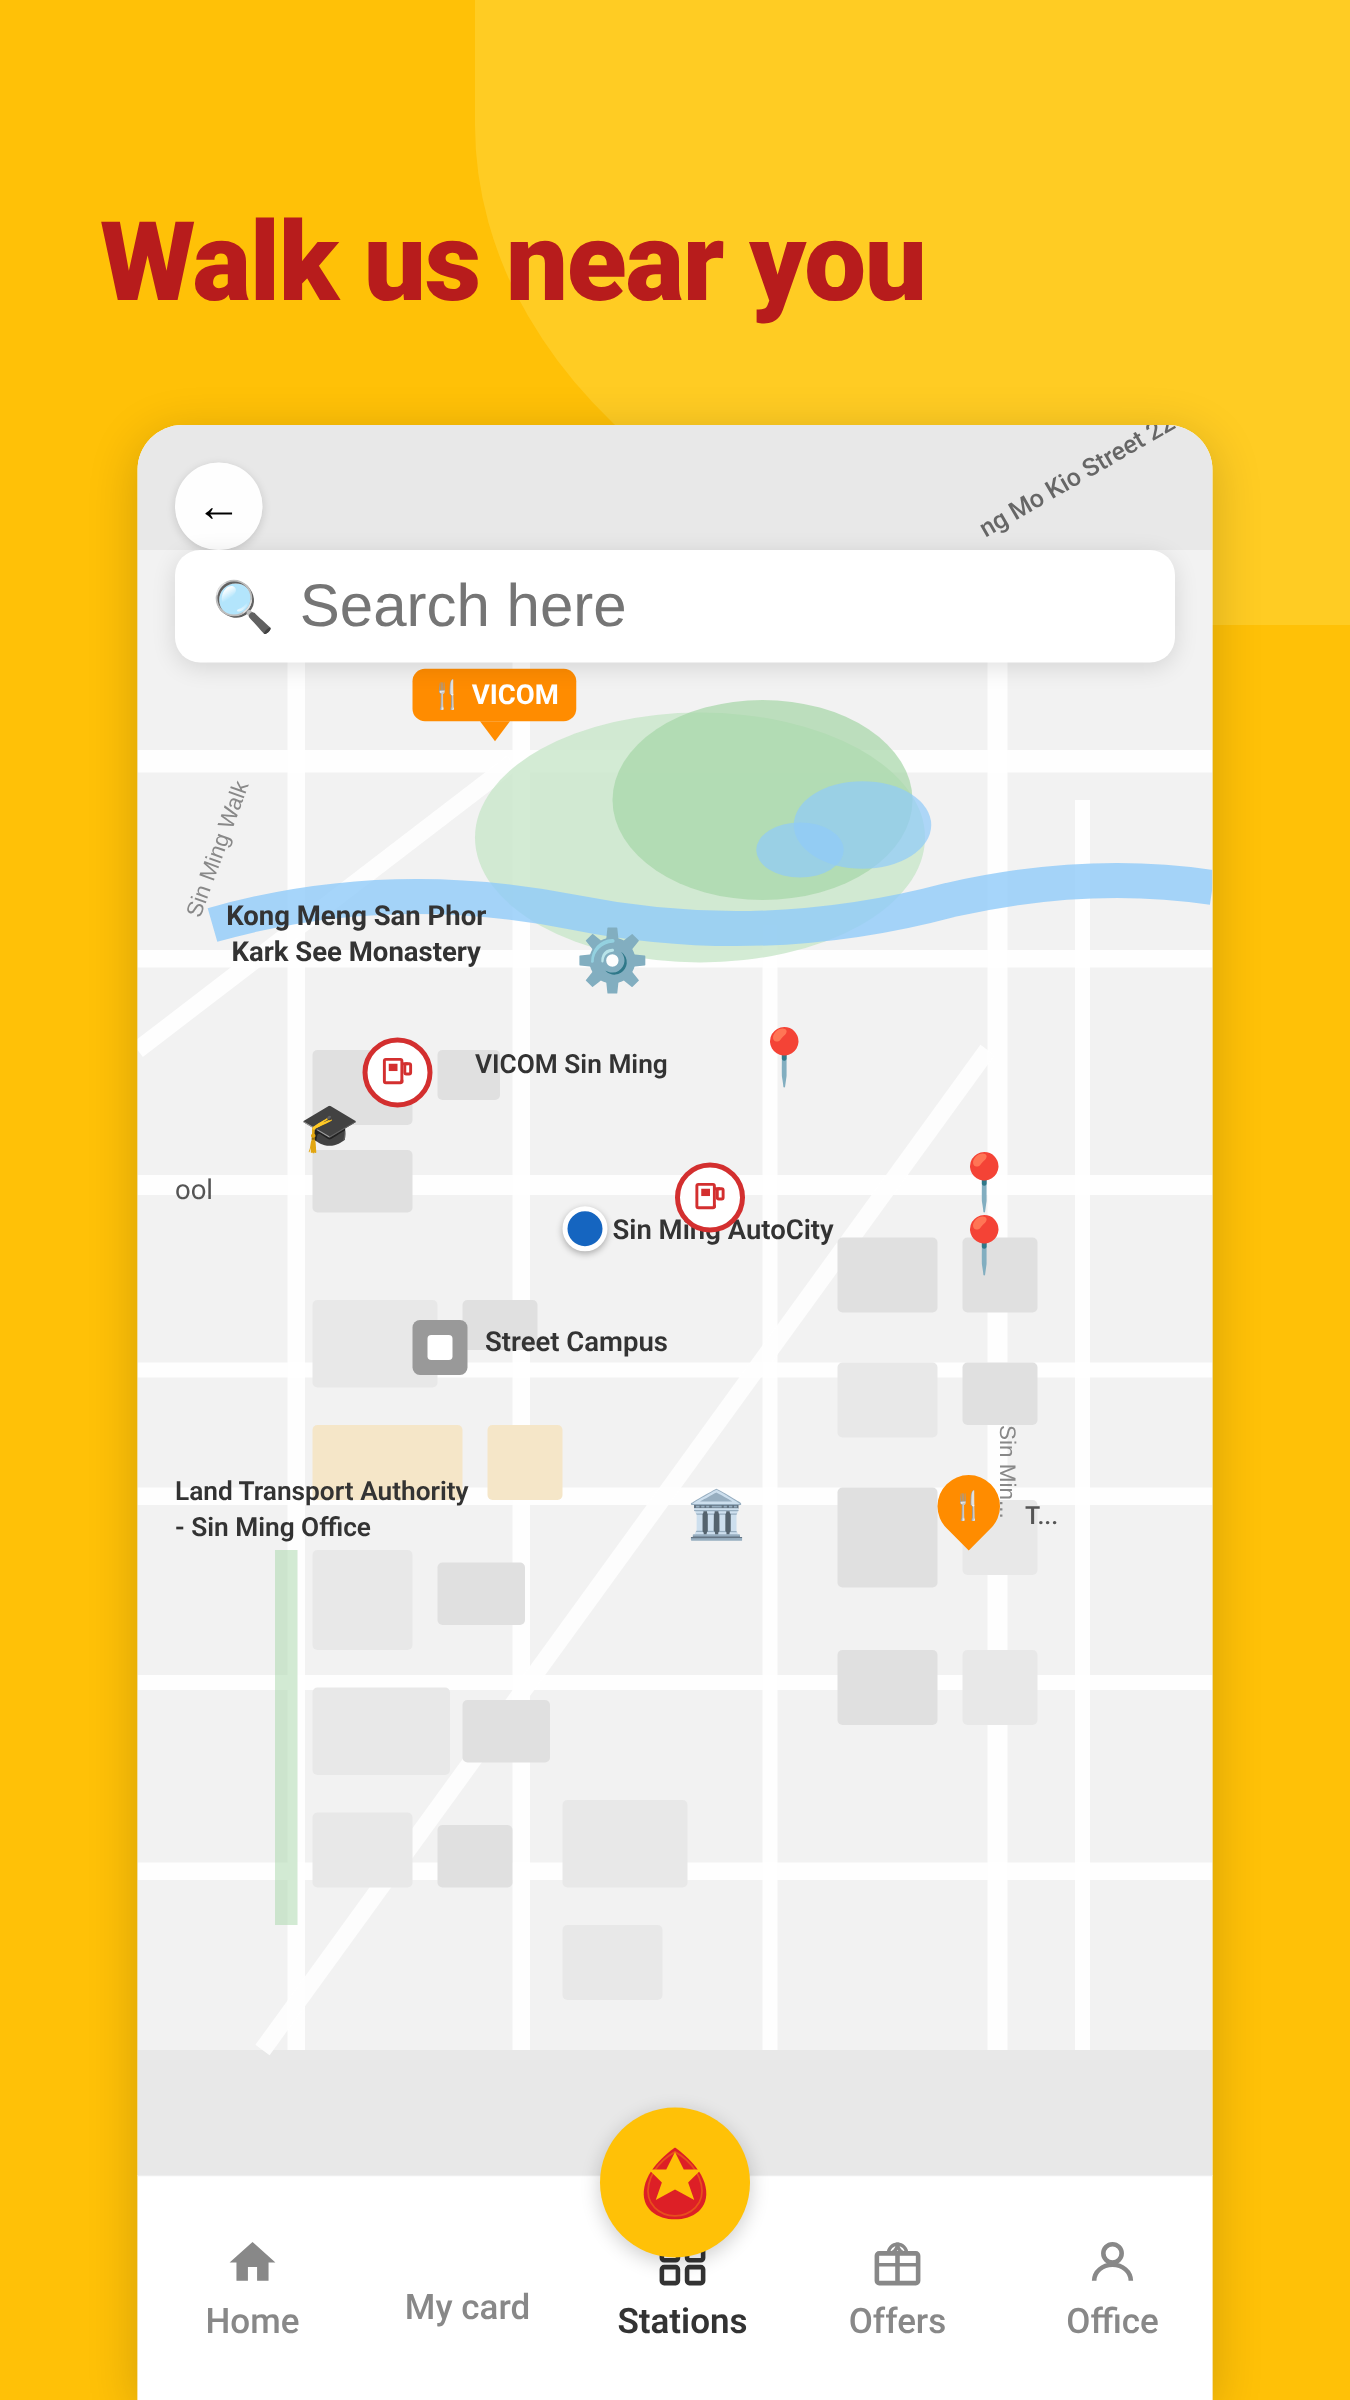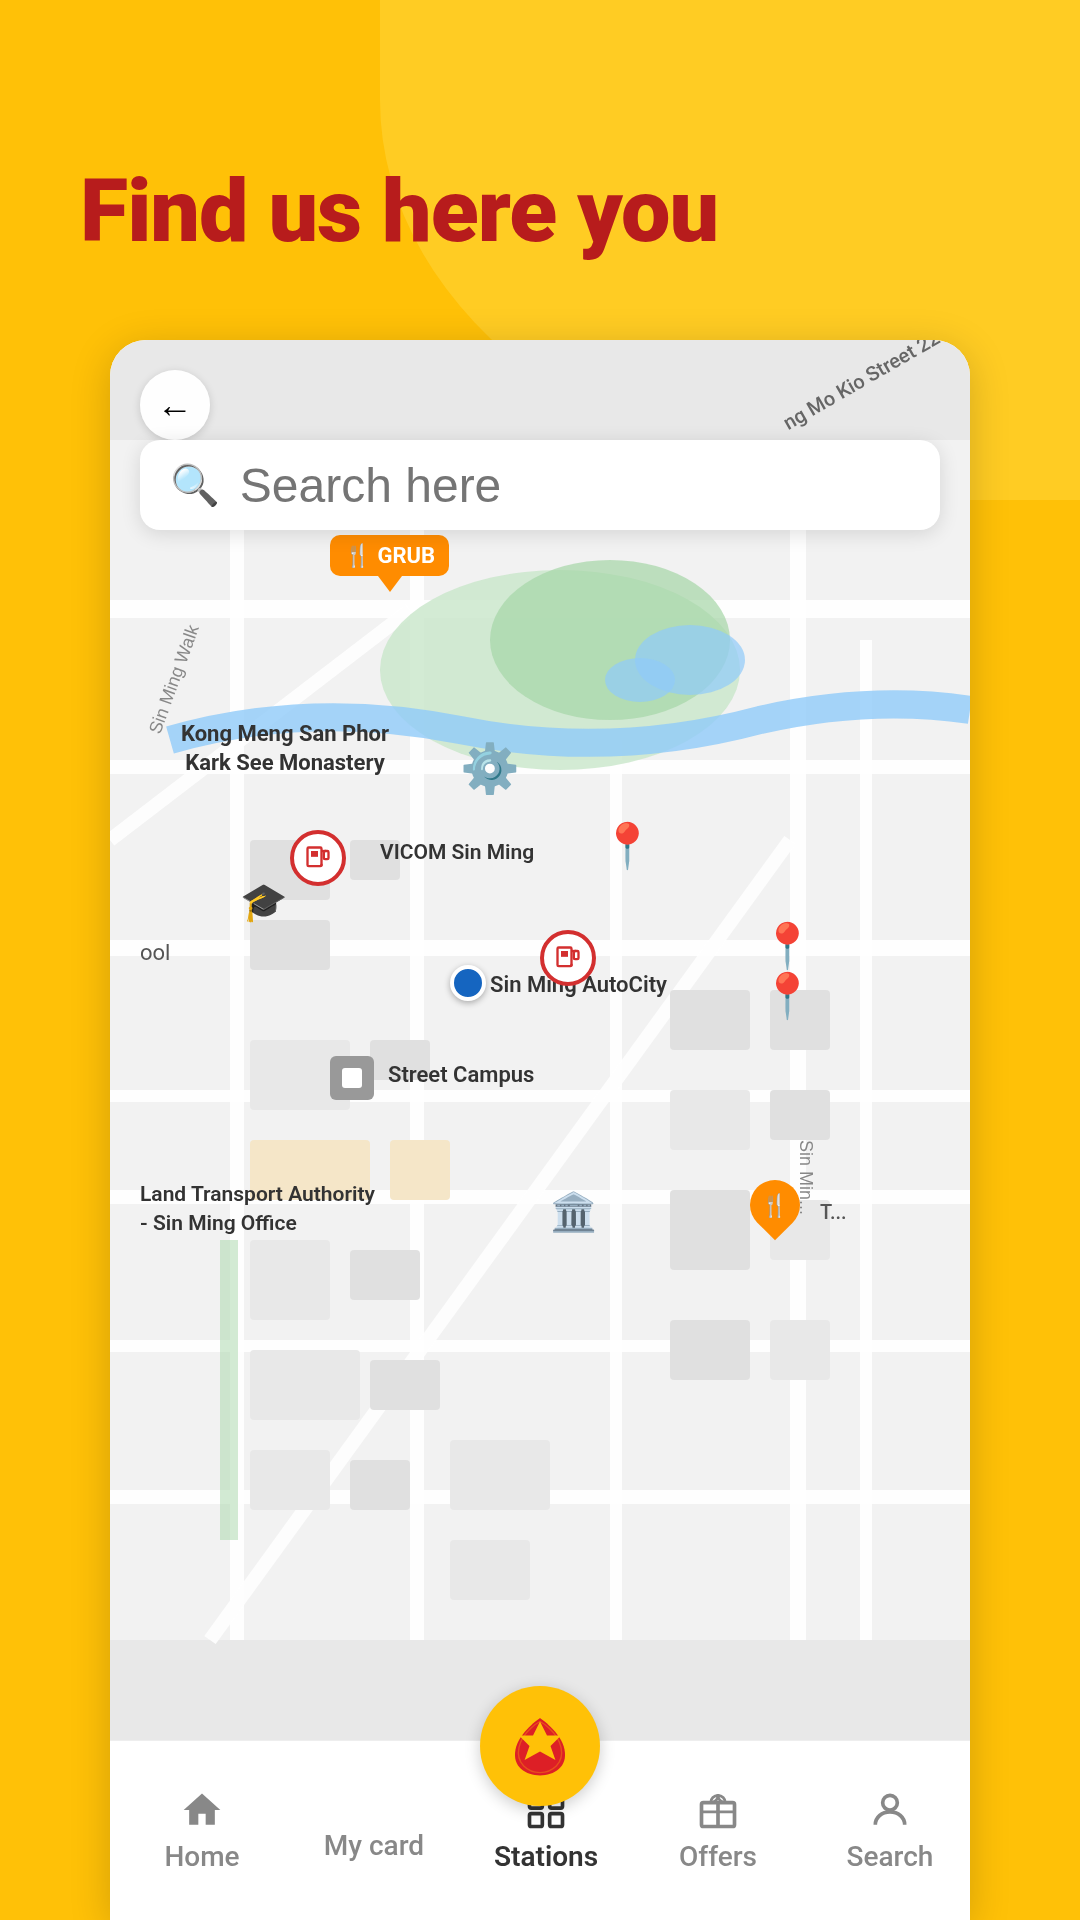--- a/index.html
+++ b/index.html
@@ -235,21 +235,21 @@
       box-shadow: 0 2px 6px rgba(0,0,0,0.3);
     }
   </style>
 </head>
 <body>
 
 <div class="bg-yellow"></div>
 <div class="bg-wave"></div>
 
 <div class="header-text">
-  <span>Find us here you</span>
+  <span>Walk us near you</span>
 </div>
 
 <div class="card-container">
 
   <div class="map-area">
 
     
     <svg class="map-svg" viewBox="0 0 860 1200" xmlns="http://www.w3.org/2000/svg">
 
       <rect width="860" height="1200" fill="#f2f2f2"></rect>
@@ -321,21 +321,21 @@
       <input class="search-input" type="text" placeholder="Search here" style="">
     </div>
 
     
     <div style="position:absolute; top:28px; right:20px; font-size:20px; color:#666; font-weight:500; z-index:5; transform:rotate(-30deg);">ng Mo Kio Street 22</div>
 
     
     <div class="grub-pin" style="position:absolute; top:195px; left:220px; z-index:15;">
       <div class="grub-bubble">
         <span>🍴</span>
-        <span>GRUB</span>
+        <span>VICOM</span>
       </div>
       <div class="grub-arrow"></div>
     </div>
 
     
     <div style="position:absolute; top:380px; left:30px; font-size:22px; color:#333; font-weight:700; line-height:1.3; z-index:5; width:290px;text-align:center;">Kong Meng San Phor<br>Kark See Monastery</div>
 
     
     <div style="position:absolute; top:400px; left:350px; font-size:48px; color:#666; z-index:10;">⚙️</div>
 
@@ -450,17 +450,17 @@
         </svg>
 
       <span class="nav-label">Offers</span>
     </div>
 
     <div class="nav-item">
       <svg width="44" height="44" viewBox="0 0 24 24" class="nav-icon">
         <circle cx="12" cy="8" r="4" fill="none" stroke="#888" stroke-width="2"></circle>
         <path d="M4 20c0-4 3.6-7 8-7s8 3 8 7" fill="none" stroke="#888" stroke-width="2"></path>
       </svg>
-      <span class="nav-label">Search</span>
+      <span class="nav-label">Office</span>
     </div>
 
   </div>
 </div>
 
 </body></html>

